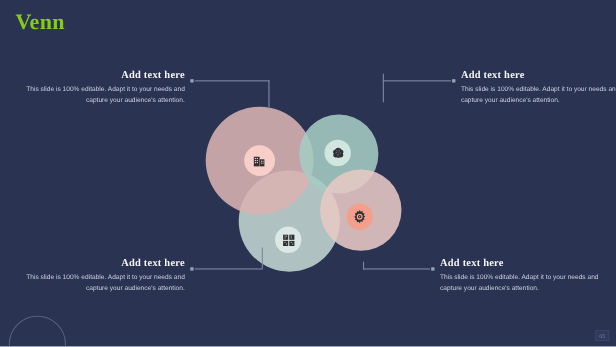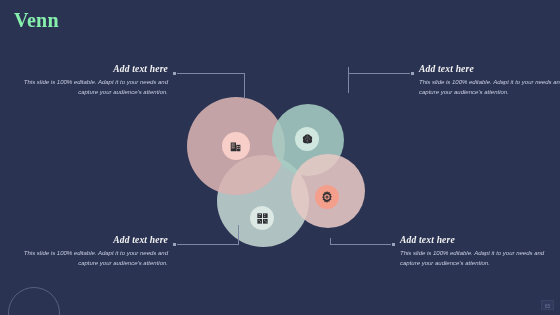--- a/index.html
+++ b/index.html
@@ -17,21 +17,21 @@
   }
 
   
   #title {
     position: absolute;
     left: 14px;
     top: 10px;
     font-family: "Liberation Serif", serif;
     font-size: 20px;
     font-weight: bold;
-    color: #86efac;
+    color: #84cc16;
     letter-spacing: 0.3px;
     line-height: 1;
   }
 
   
   #deco-ring {
     position: absolute;
     left: 8px;
     top: 287px;
     width: 52px;
@@ -61,21 +61,20 @@
     display: flex;
     align-items: center;
     justify-content: center;
   }
   .icon-badge svg { display: block; }
 
   
   .callout {
     position: absolute;
     width: 150px;
-    font-style: italic;
   }
   .callout .c-title {
     font-family: "Liberation Serif", serif;
     font-size: 9.5px;
     font-weight: bold;
     color: #f4f4f4;
     line-height: 1.2;
     margin: 0 0 3px 0;
     letter-spacing: 0.2px;
   }

